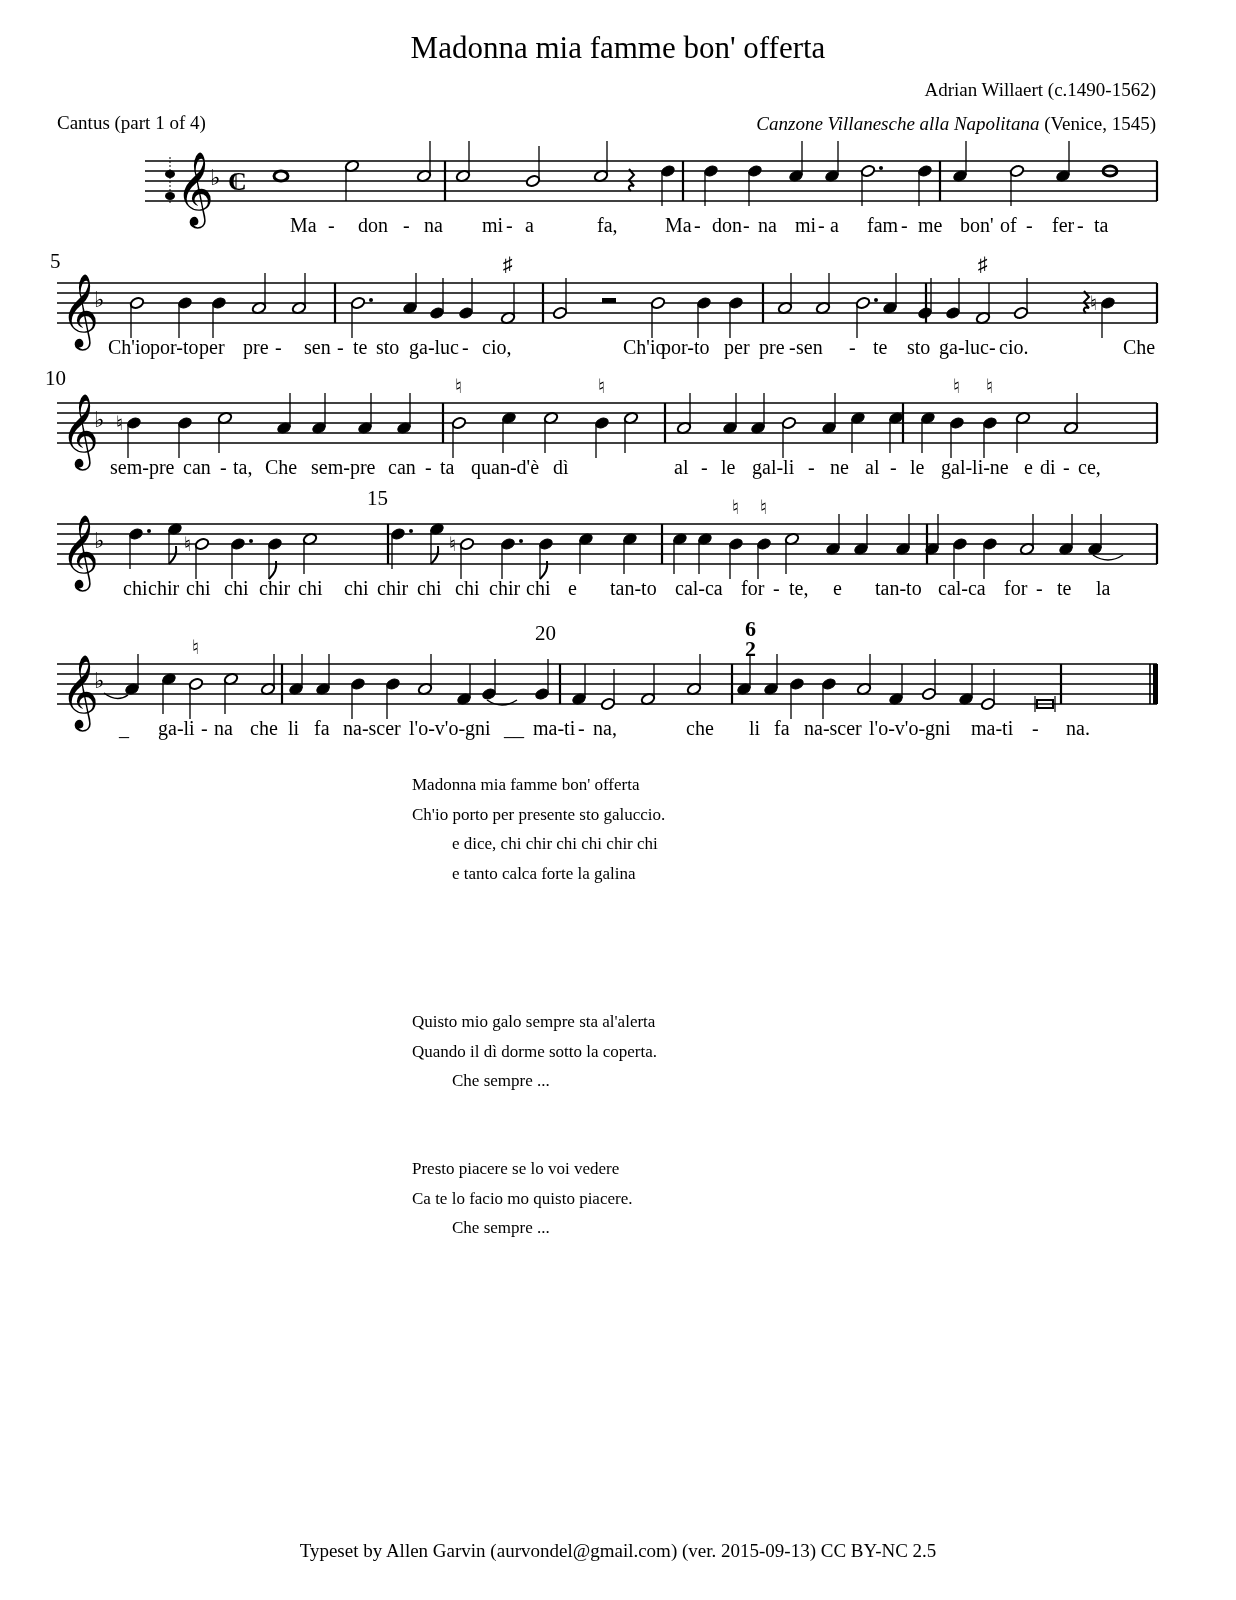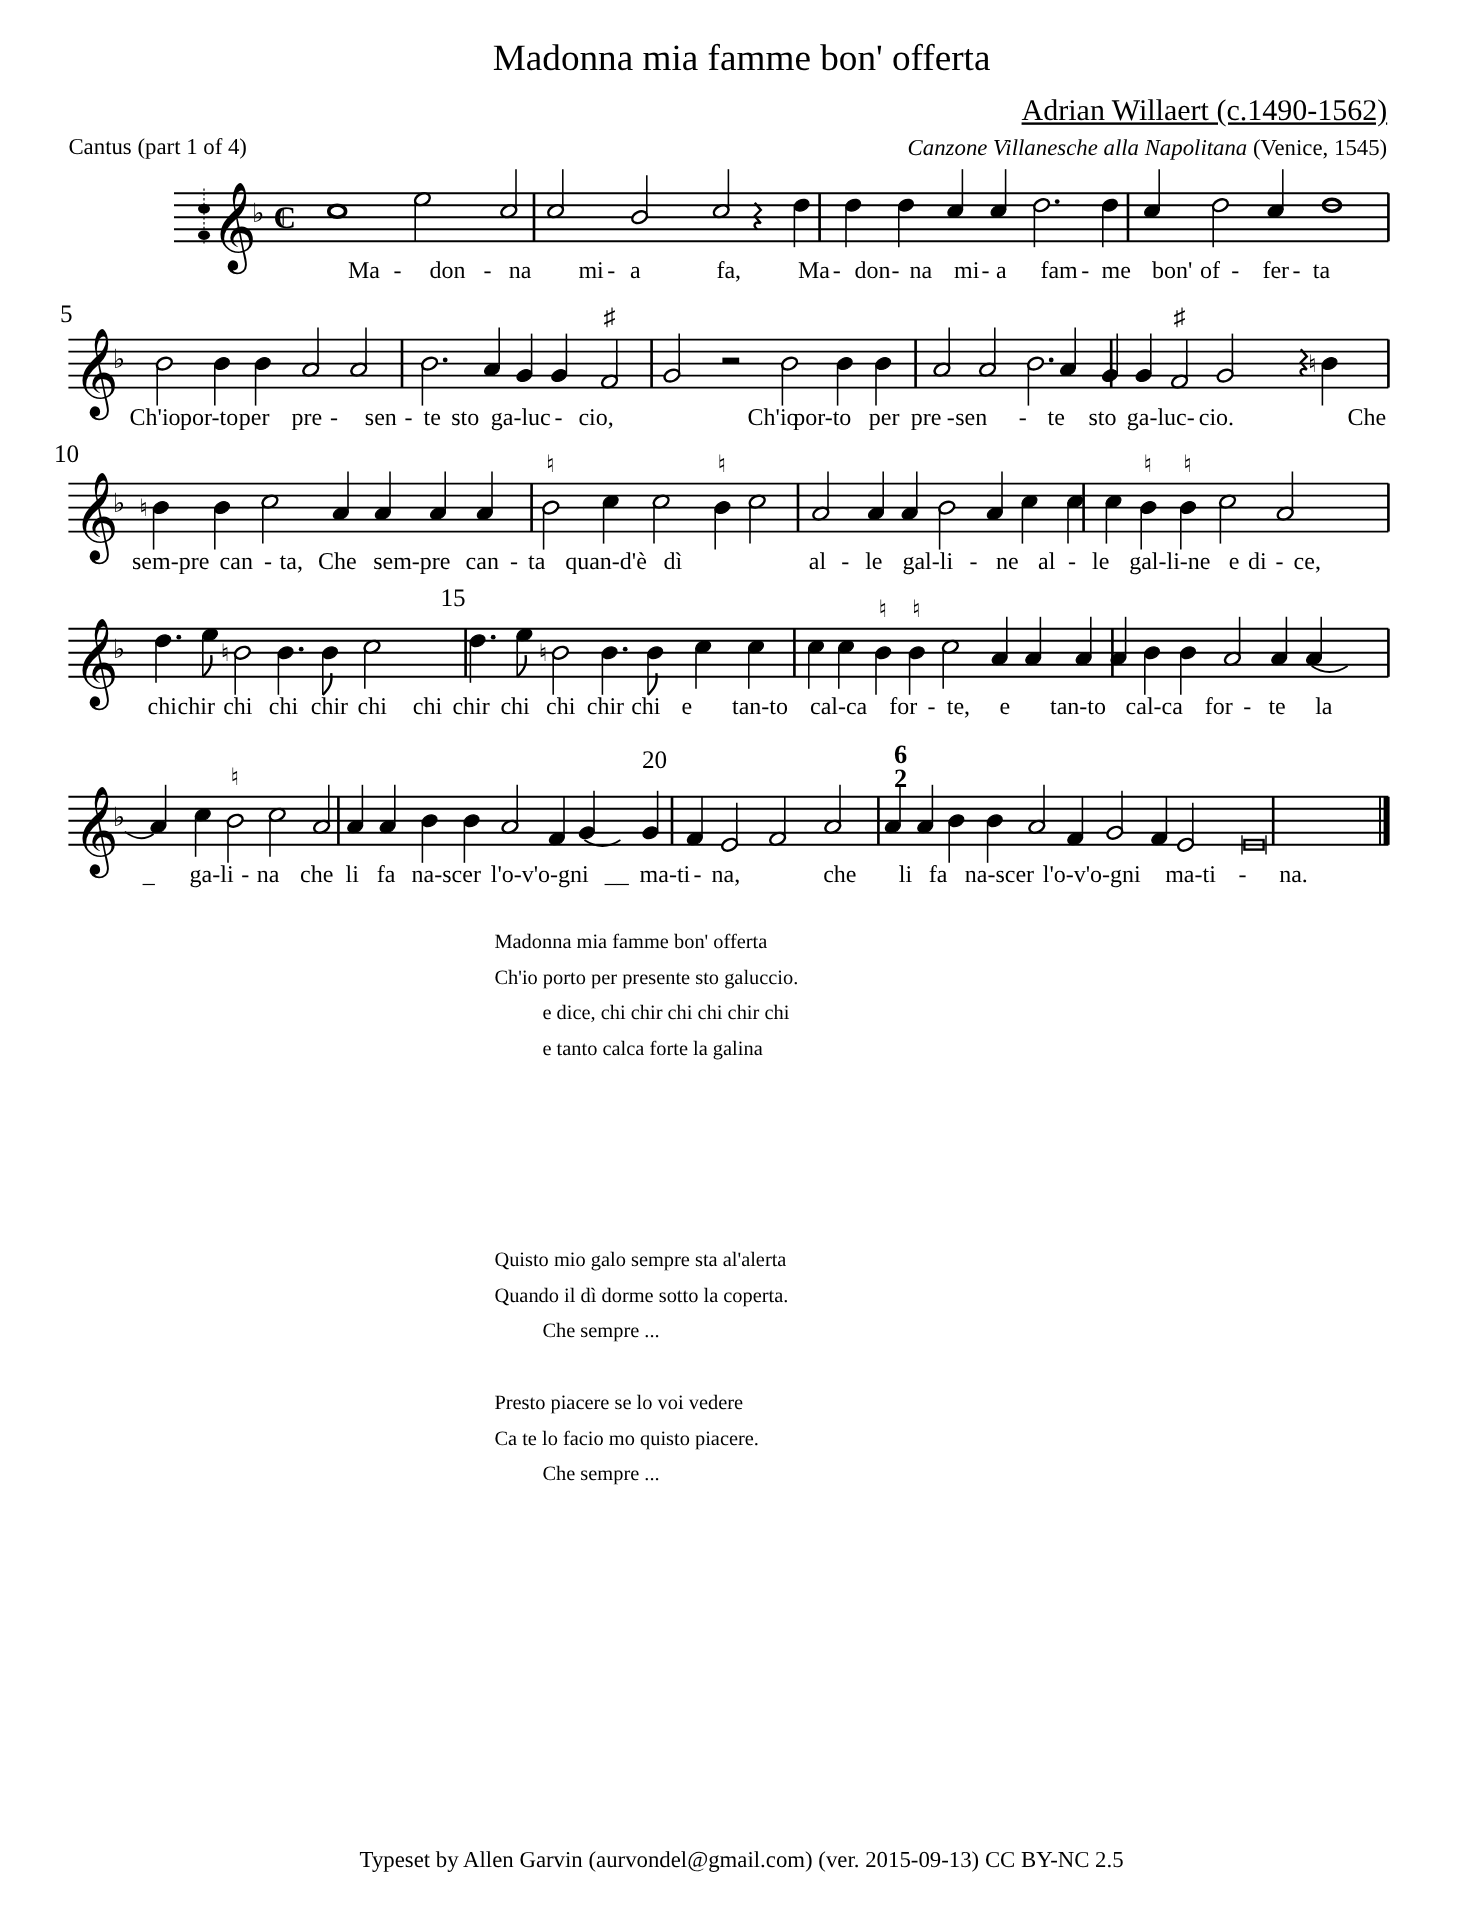--- a/index.html
+++ b/index.html
@@ -1,20 +1,20 @@
 <!DOCTYPE html>
 <html><head>
 <meta charset="utf-8">
 <style>
   html, body { margin: 0; padding: 0; background: #ffffff; }
   body { width: 1236px; height: 1600px; position: relative; overflow: hidden;
          font-family: "Liberation Serif", "DejaVu Serif", serif; color: #000; }
   .abs { position: absolute; white-space: nowrap; }
   #title { top: 30px; left: 0; width: 1236px; text-align: center; font-size: 31px; }
-  #composer { top: 79px; right: 80px; font-size: 25px; text-decoration: underline; }
+  #composer { top: 79px; right: 80px; font-size: 19px; }
   #part { top: 112px; left: 57px; font-size: 19px; }
   #source { top: 113px; right: 80px; font-size: 19px; }
   #source i { font-style: italic; text-align: center; }
   #score { position: absolute; left: 0; top: 0; }
   .poem { position: absolute; left: 412px; font-size: 17px; line-height: 29.5px; }
   .poem .ind { padding-left: 40px; }
   #footer { top: 1540px; left: 0; width: 1236px; text-align: center; font-size: 19px; }
   svg text { font-family: "Liberation Serif", "DejaVu Serif", serif; }
 </style>
 </head>
@@ -736,21 +736,21 @@
     </g>
   </svg>
 
 <div id="poem">
     <div class="poem" style="top: 770px;">
       <div>Madonna mia famme bon' offerta</div>
       <div>Ch'io porto per presente sto galuccio.</div>
       <div class="ind">e dice, chi chir chi chi chir chi</div>
       <div class="ind">e tanto calca forte la galina</div>
     </div>
-    <div class="poem" style="top: 1007px; margin-top: 28px;">
+    <div class="poem" style="top: 1007px;">
       <div>Quisto mio galo sempre sta al'alerta</div>
       <div>Quando il dì dorme sotto la coperta.</div>
       <div class="ind">Che sempre ...</div>
     </div>
     <div class="poem" style="top: 1154px;">
       <div>Presto piacere se lo voi vedere</div>
       <div>Ca te lo facio mo quisto piacere.</div>
       <div class="ind">Che sempre ...</div>
     </div>
   </div>

